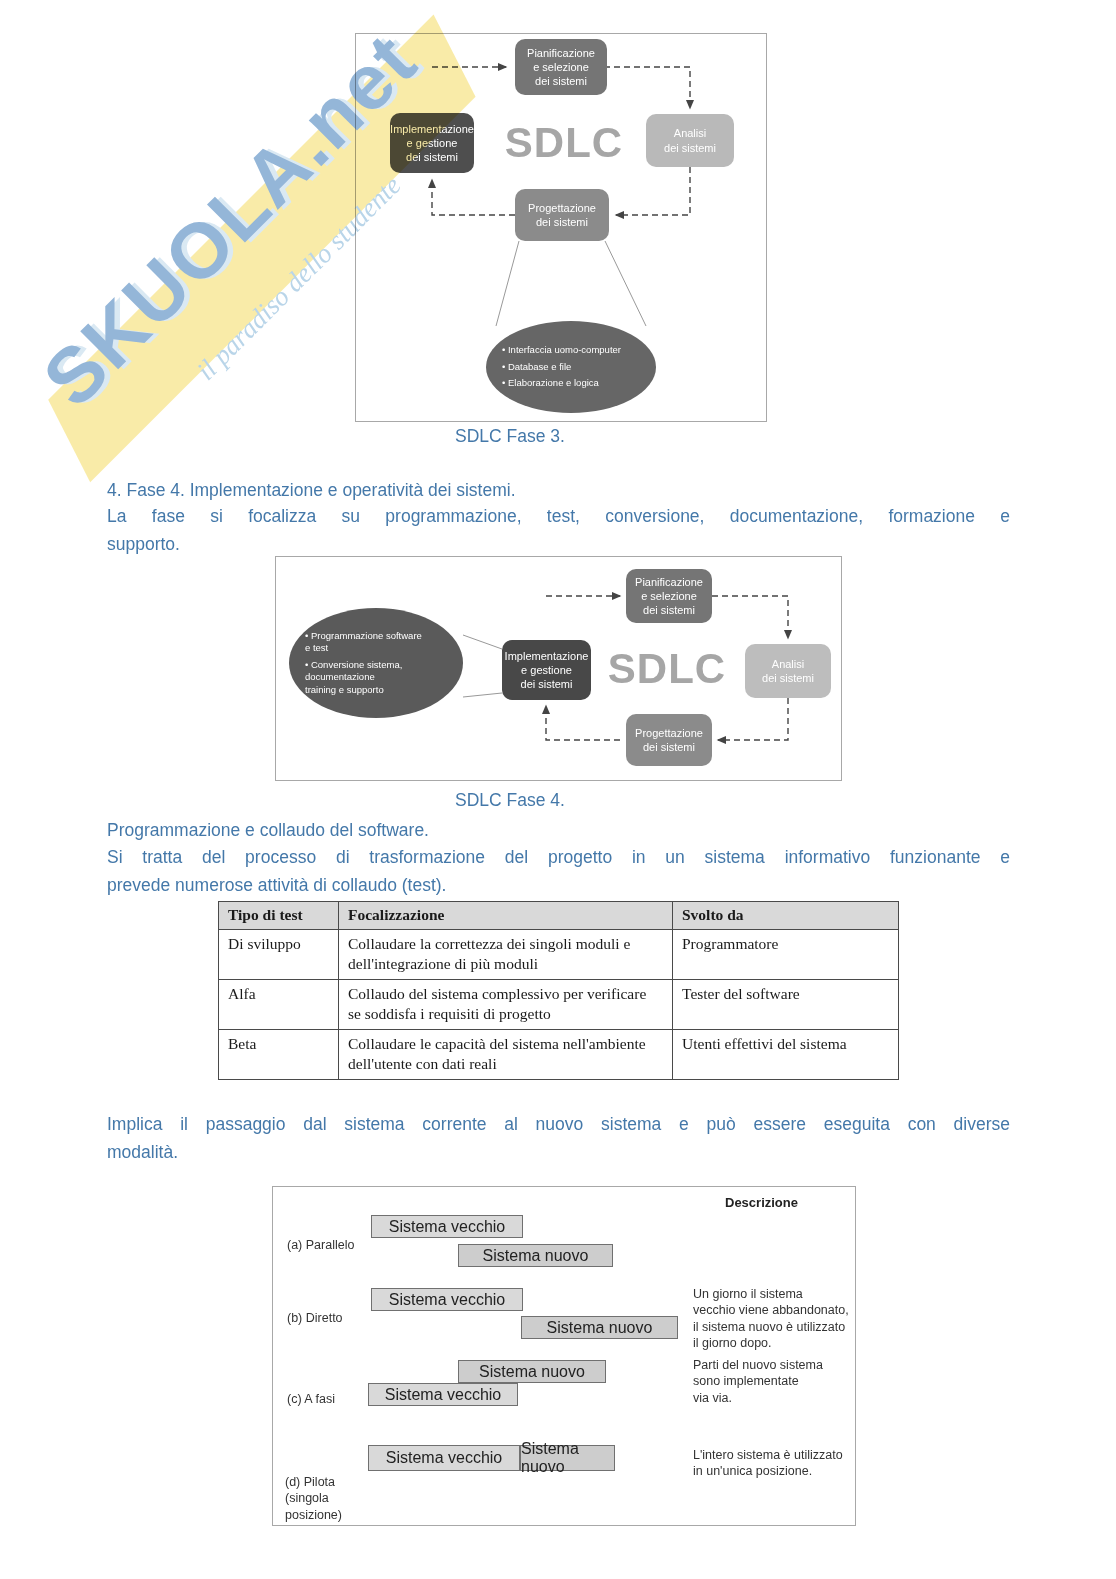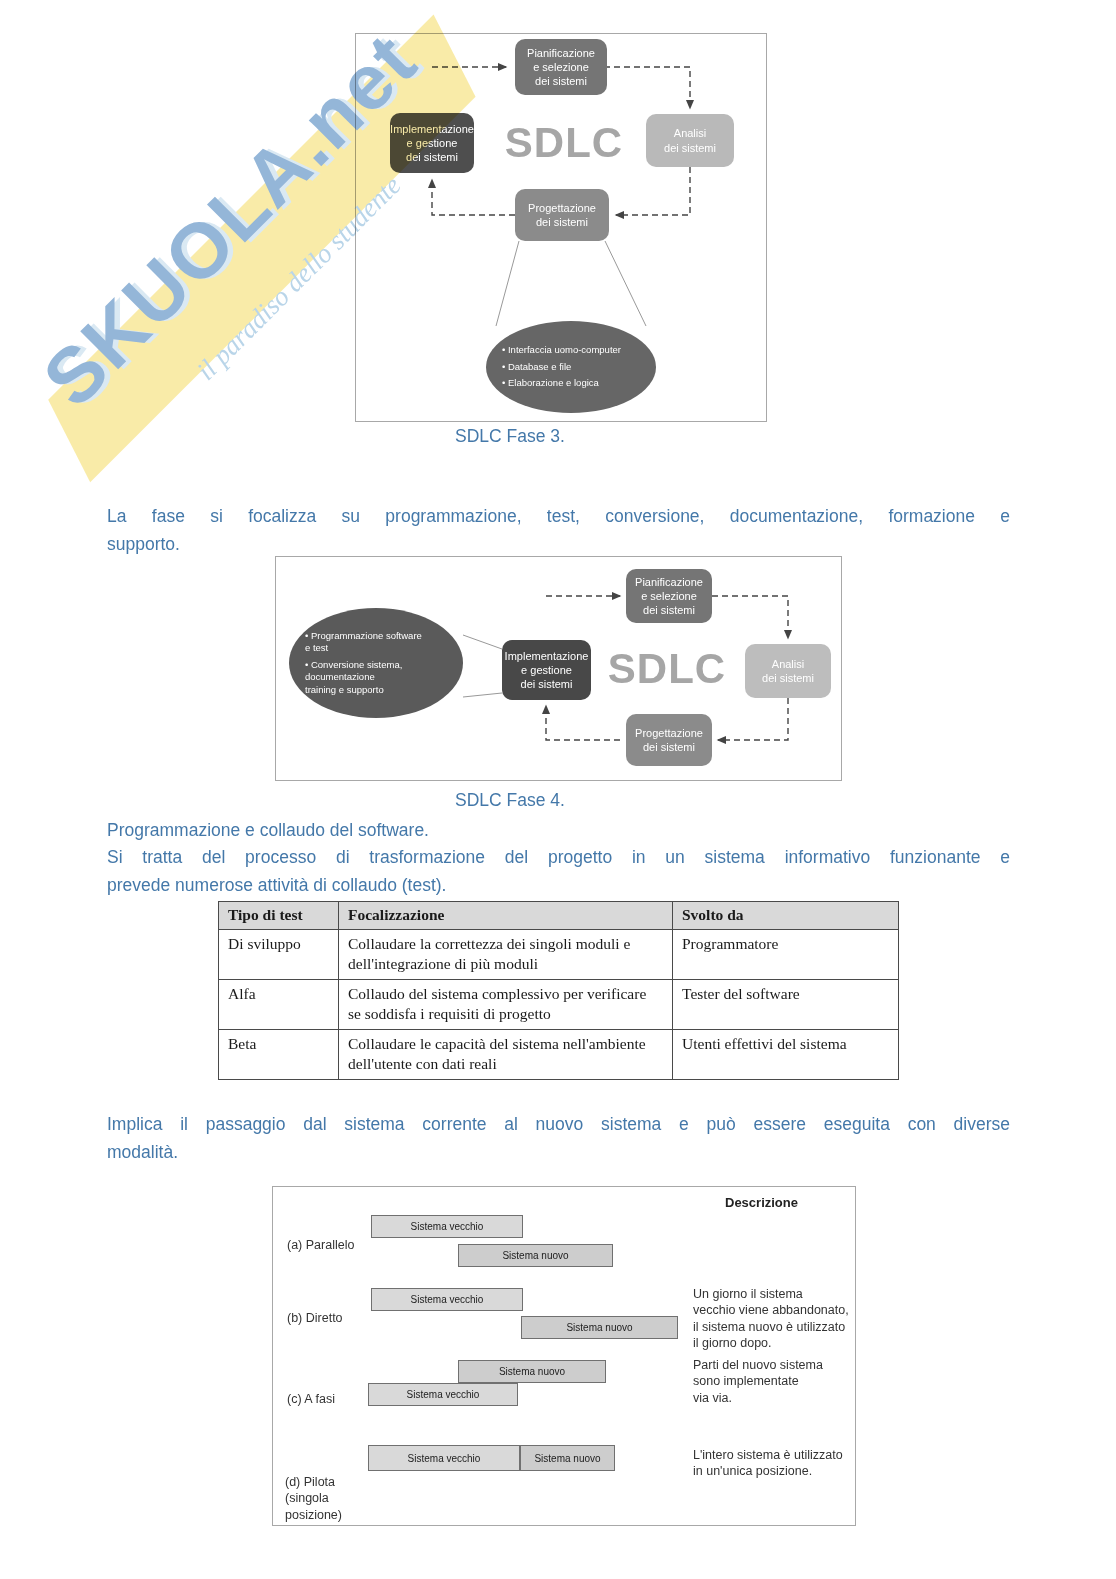--- a/index.html
+++ b/index.html
@@ -84,21 +84,21 @@
   }
   .conv-label {
     position:absolute; font-size:12.5px; color:#333; white-space:pre-line; line-height:1.3;
   }
   .conv-desc {
     position:absolute; font-size:12.5px; color:#333; white-space:pre-line; line-height:1.3;
   }
   .bar {
     position:absolute; background:#d9d9d9; border:1px solid #707070;
     display:flex; align-items:center; justify-content:center;
-    font-size:10px; color:#222; box-sizing:border-box;
+    font-size:16px; color:#222; box-sizing:border-box;
   }
   .bar.newbar { background:#cdcdcd; }
 </style>
 </head>
 <body>
 
 <div class="page">
 
   <div class="watermark">
     <div class="wm-band"></div>
@@ -133,20 +133,23 @@
 dei sistemi</div>
     <div class="blob" style="left:130px; top:287px; width:170px; height:92px; background:#666666;">
       <div class="item">Interfaccia uomo-computer</div>
       <div class="item">Database e file</div>
       <div class="item">Elaborazione e logica</div>
     </div>
   </div>
 
   <div class="caption" style="top:424px;">SDLC Fase 3.</div>
 
+  <div class="para" style="top:477px;">
+    <div class="line">4. Fase 4. Implementazione e operatività dei sistemi.</div>
+  </div>
   <div class="para" style="top:503px;">
     <div class="line justify-full">La fase si focalizza su programmazione, test, conversione, documentazione, formazione e</div>
     <div class="line">supporto.</div>
   </div>
 
   <div class="diagbox diag2">
     <svg class="overlay" width="565" height="223">
       <defs>
         <marker id="ah2" markerWidth="8" markerHeight="8" refX="6" refY="3" orient="auto">
           <path d="M0,0 L7,3 L0,6 z" fill="#444"></path>

